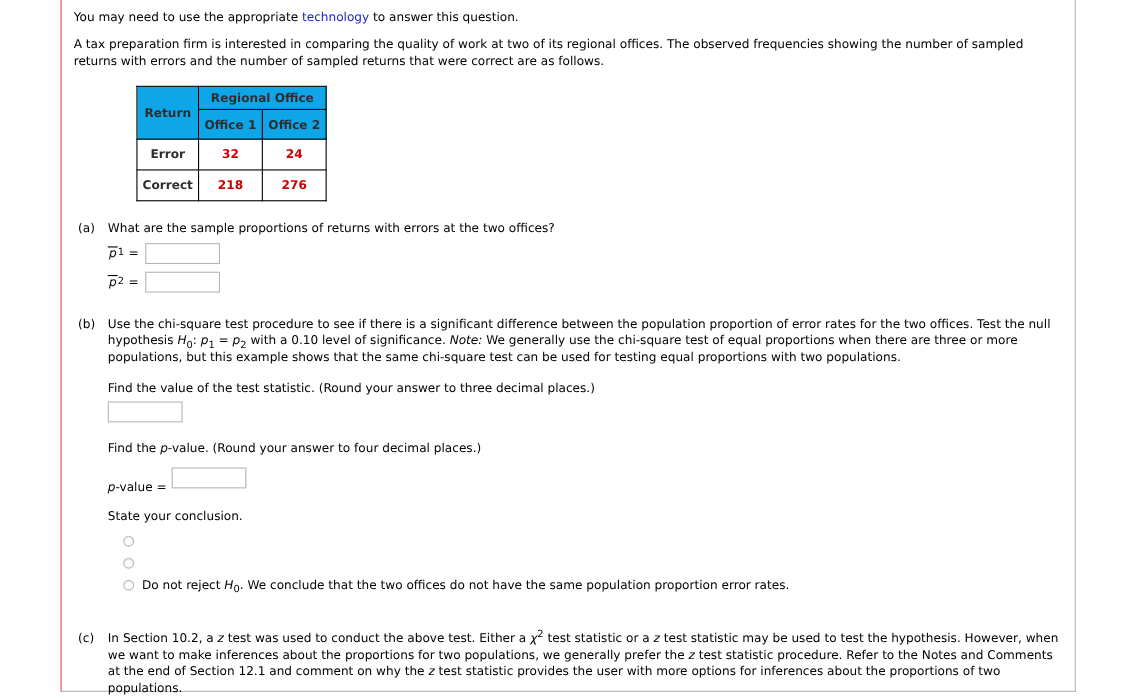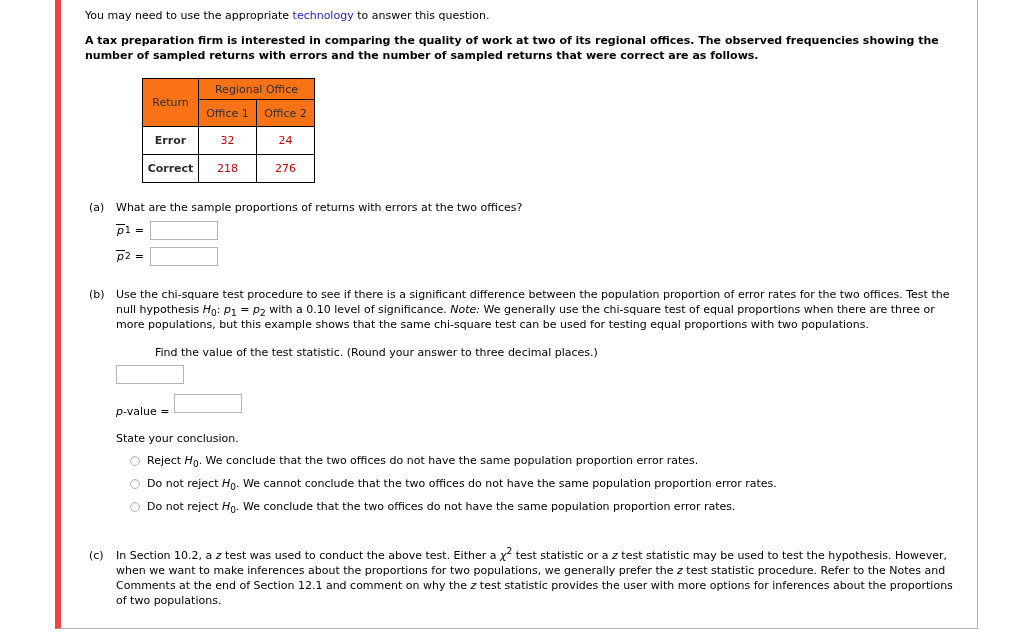--- a/index.html
+++ b/index.html
@@ -5,58 +5,58 @@
   * { margin:0; padding:0; box-sizing:border-box; }
   html,body { background:#fff; }
   body {
     font-family:"DejaVu Sans","Liberation Sans",sans-serif;
     font-size:11px; color:#000;
     width:1024px; height:635px; position:relative; overflow:hidden;
   }
   .frame {
     position:absolute; left:55px; top:-1px;
     width:923px; height:630px;
-    border-left:6px solid #ef4444; border-right:1px solid #b3b3b3; border-bottom:1px solid #b3b3b3;
-    padding:9px 12px 0 24px;
+    border-left:1px solid #ef4444; border-right:1px solid #b3b3b3; border-bottom:1px solid #b3b3b3;
+    padding:9px 12px 0 11px;
     line-height:15px;
   }
   .link { color:#2222cc; cursor:pointer; text-decoration:none; }
-  .problem { margin-top:10px;font-weight:bold; }
+  .problem { margin-top:10px; }
   em.v { font-style:italic; }
   sub { font-size:9px; line-height:0; }
   sup { font-size:9px; line-height:0; }
 
   
   .tablewrap { margin:15px 0 0 57px; display:inline-block; }
   table { border-collapse:collapse; }
   th, td { border:1px solid #000; text-align:center; vertical-align:middle;font-weight:bold; }
-  th { background:#f97316; font-weight:normal; color:#2e2e2e; }
+  th { background:#0ea5e9; font-weight:bold; color:#2e2e2e; }
   .th-corner { width:56px; }
   .th-group { height:21px; }
   .th-office { width:58px; height:27px; }
   td { height:28px; color:#2e2e2e; }
-  td.val { color:#cc0000; font-weight:normal; }
+  td.val { color:#cc0000; font-weight:bold; }
 
   
   .section { position:relative; padding-left:31px; }
   .section-label { position:absolute; left:4px; top:0; }
   .sec-a { margin-top:13px; }
   .sec-b { margin-top:20px; }
   .sec-c { margin-top:33px; }
 
   .fieldrow { margin-top:4px; height:22px; display:flex; align-items:center; }
   .pbar { font-style:italic; display:inline-block; border-top:1px solid #000; padding:0 1px; line-height:12px; }
   .eq { margin:0 6px 0 4px; }
 
   .ansbox {
     width:68px; height:19px; border:1px solid #b5b5b5; background:#fff;
     font-family:"DejaVu Sans","Liberation Sans",sans-serif; font-size:11px; padding:1px 3px; outline:none;
   }
   .statrow { margin-top:5px; }
-  .find-stat { margin-top:13px;margin-left:39px; }
+  .find-stat { margin-top:13px; }
   .find-p { margin-top:16px; }
   .pvrow { margin-top:3px; display:flex; align-items:center; }
   .pvrow .lbl { margin-right:5px;margin-top:17px; }
 
   .concl-head { margin-top:12px; }
   .options { margin-top:7px; }
   .optrow { display:flex; align-items:flex-start; margin:0 0 7px 14px; }
   .radio {
     display:inline-block; width:10px; height:10px; border-radius:50%;
     border:1px solid #b9b9b9; background:#fdfdfd; margin:3px 7px 0 0; flex:none;
@@ -119,34 +119,35 @@
 
   <div class="section sec-b">
     <span class="section-label">(b)</span>
     <div>
       <span>Use the chi-square test procedure to see if there is a significant difference between the population proportion of error rates for the two offices. Test the null hypothesis </span><em class="v">H</em><sub>0</sub><span>: </span><em class="v">p</em><sub>1</sub><span> = </span><em class="v">p</em><sub>2</sub><span> with a 0.10 level of significance. </span><em class="v">Note:</em><span> We generally use the chi-square test of equal proportions when there are three or more populations, but this example shows that the same chi-square test can be used for testing equal proportions with two populations.</span>
     </div>
     <div class="find-stat">Find the value of the test statistic. (Round your answer to three decimal places.)</div>
     <div class="statrow">
       <input class="ansbox" type="text" style="">
     </div>
+    <div class="find-p">
+      <span>Find the </span><em class="v">p</em><span>-value. (Round your answer to four decimal places.)</span>
+    </div>
     <div class="pvrow">
       <span class="lbl"><em class="v">p</em><span>-value =</span></span>
       <input class="ansbox" type="text" style="">
     </div>
 
     <div class="concl-head">State your conclusion.</div>
     <div class="options">
       <div class="optrow">
         <span class="radio"></span>
-        <span class="txt"><span>Reject </span><em class="v">H</em><sub>0</sub><span>. We conclude that the two offices do not have the same population proportion error rates.</span></span>
       </div>
       <div class="optrow">
         <span class="radio"></span>
-        <span class="txt"><span>Do not reject </span><em class="v">H</em><sub>0</sub><span>. We cannot conclude that the two offices do not have the same population proportion error rates.</span></span>
       </div>
       <div class="optrow">
         <span class="radio"></span>
         <span class="txt"><span>Do not reject </span><em class="v">H</em><sub>0</sub><span>. We conclude that the two offices do not have the same population proportion error rates.</span></span>
       </div>
     </div>
   </div>
 
   <div class="section sec-c">
     <span class="section-label">(c)</span>

